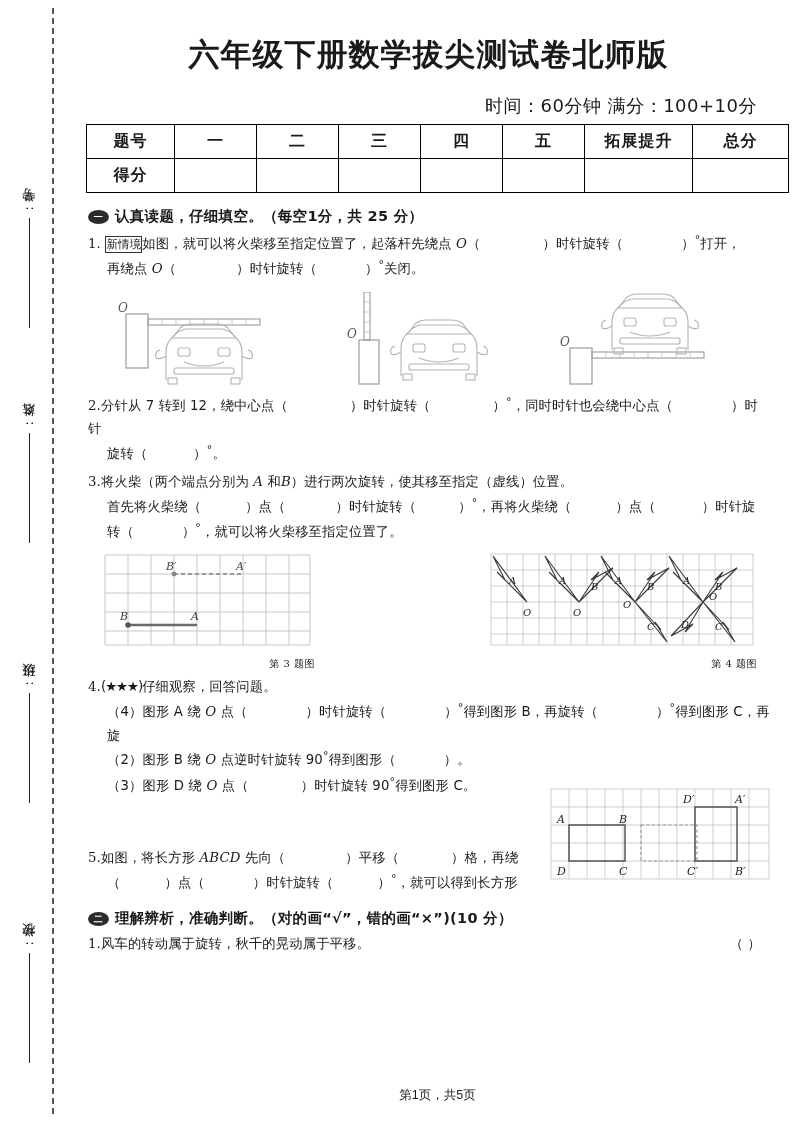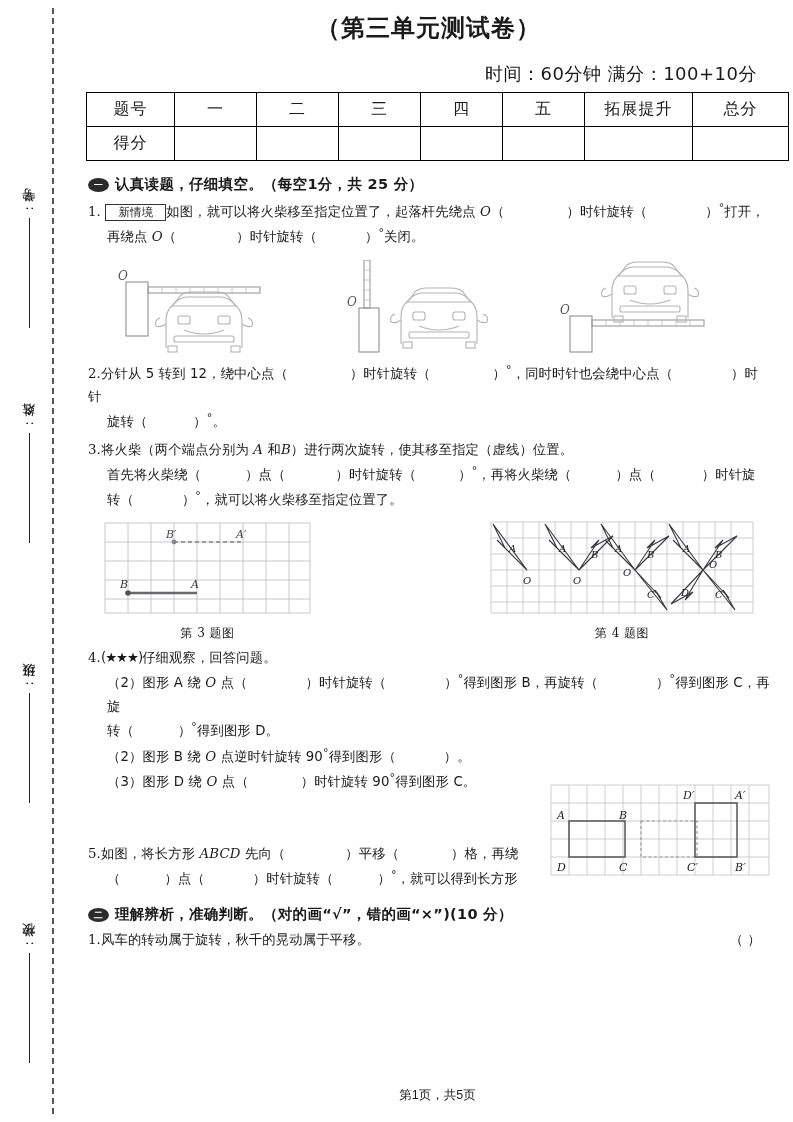--- a/index.html
+++ b/index.html
@@ -68,21 +68,21 @@
   
   #score-table {
     width:670px; margin:6px auto 0 auto;
     border-collapse:collapse;
     table-layout:fixed;
   }
   #score-table td {
     border:1px solid #000;
     height:34px;
     text-align:center;
-    font-size:16px; font-weight:normal;
+    font-size:16px; font-weight:bold;
     letter-spacing:1px;
   }
   #score-table td.blank { font-weight:normal; }
   #score-table col.c0 { width:88px; }
   #score-table col.cN { width:82px; }
   #score-table col.cx { width:108px; }
   #score-table col.ct { width:96px; }
 
   
   .section-head {
@@ -100,32 +100,32 @@
     flex:0 0 auto;
   }
   
   .q { font-size:13.3px; line-height:1.72; margin:5px 0 0 2px; letter-spacing:0.15px; }
   .q .ln { display:block; }
   .indent { padding-left:19px; }
   .mi { font-family:"DejaVu Serif","Liberation Serif",serif; font-style:italic; }
   .sn { font-family:"DejaVu Serif","Liberation Serif",serif; font-style:normal; }
   .blankp { display:inline-block; }
   .tag-box {
-    border:1px solid #333; padding:0 12px; font-size:11.5px;
+    border:1px solid #333; padding:0 0; font-size:11.5px;
     display:inline-block; line-height:1.3;
   }
   .deg { font-size:11px; vertical-align:super; }
   .stars { letter-spacing:-1px; }
   .judge-mark { float:right; margin-right:10px; }
 
   
   #fig-row-1 { display:flex; justify-content:space-around; align-items:flex-end;
                margin:6px 0 2px 0; height:100px; }
   #fig-row-34 { display:flex; justify-content:space-between; margin:6px 0 0 0; padding:0 14px; }
-  .fig-cap { text-align:center; font-size:12px; margin-top:3px; letter-spacing:0.5px;
+  .fig-cap { text-align:right; font-size:10px; margin-top:3px; letter-spacing:0.5px;
              font-family:"DejaVu Serif","Liberation Serif",serif; }
   .q5-wrap { display:flex; gap:8px; align-items:flex-start; }
   .q5-text { flex:1 1 auto;margin-top:44px; }
   .q5-fig { flex:0 0 auto; margin-top:-16px; }
   
   #footer {
     position:absolute; bottom:18px; left:10px; width:731px;
     text-align:center; font-size:12.5px;
     font-family:Liberation Sans, sans-serif;
   }
@@ -149,21 +149,21 @@
     <span class="vrule"></span>
   </div>
   <div class="vfield" id="f-xuexiao">
     <span class="vlabel">学校:</span>
     <span class="vrule"></span>
   </div>
 </div>
 
 <div id="page">
 
-  <div id="doc-subtitle">（第三单元测试卷）</div>
+  <div id="doc-title">六年级下册数学拔尖测试卷北师版</div>
   <div id="exam-meta">时间：60分钟  满分：100+10分</div>
 
   <table id="score-table">
     <colgroup>
       <col class="c0">
         <col class="cN">
         <col class="cN">
         <col class="cN">
       <col class="cN">
         <col class="cN">
@@ -285,21 +285,21 @@
         <path d="M52 28 Q46 30 48 36 Q52 38 58 34"></path>
         <path d="M140 28 Q146 30 144 36 Q140 38 134 34"></path>
         <rect x="60" y="56" width="9" height="6"></rect>
           <rect x="123" y="56" width="9" height="6"></rect>
       </g>
     </svg>
   </div>
 
   <div class="q">
     <span class="ln">
-      <span class="sn">2.</span><span>分针从 5 转到 12，绕中心点（</span><span class="blankp" style="width:62px"></span><span>）时针旋转（</span><span class="blankp" style="width:62px"></span><span>）</span><span class="deg">°</span><span>，同时时针也会绕中心点（</span><span class="blankp" style="width:58px"></span><span>）时针</span>
+      <span class="sn">2.</span><span>分针从 7 转到 12，绕中心点（</span><span class="blankp" style="width:62px"></span><span>）时针旋转（</span><span class="blankp" style="width:62px"></span><span>）</span><span class="deg">°</span><span>，同时时针也会绕中心点（</span><span class="blankp" style="width:58px"></span><span>）时针</span>
     </span>
     <span class="ln indent">
       <span>旋转（</span><span class="blankp" style="width:46px"></span><span>）</span><span class="deg">°</span><span>。</span>
     </span>
   </div>
 
   <div class="q">
     <span class="ln">
       <span class="sn">3.</span><span>将火柴（两个端点分别为 </span><span class="mi">A</span><span> 和</span><span class="mi">B</span><span>）进行两次旋转，使其移至指定（虚线）位置。</span>
     </span>
@@ -412,24 +412,21 @@
       </svg>
       <div class="fig-cap">第 4 题图</div>
     </div>
   </div>
 
   <div class="q">
     <span class="ln">
       <span class="sn">4.</span><span class="stars">(★★★)</span><span>仔细观察，回答问题。</span>
     </span>
     <span class="ln indent">
-      <span>（2）图形 A 绕 </span><span class="mi">O</span><span> 点（</span><span class="blankp" style="width:58px"></span><span>）时针旋转（</span><span class="blankp" style="width:58px"></span><span>）</span><span class="deg">°</span><span>得到图形 B，再旋转（</span><span class="blankp" style="width:58px"></span><span>）</span><span class="deg">°</span><span>得到图形 C，再旋</span>
-    </span>
-    <span class="ln indent">
-      <span>转（</span><span class="blankp" style="width:44px"></span><span>）</span><span class="deg">°</span><span>得到图形 D。</span>
+      <span>（4）图形 A 绕 </span><span class="mi">O</span><span> 点（</span><span class="blankp" style="width:58px"></span><span>）时针旋转（</span><span class="blankp" style="width:58px"></span><span>）</span><span class="deg">°</span><span>得到图形 B，再旋转（</span><span class="blankp" style="width:58px"></span><span>）</span><span class="deg">°</span><span>得到图形 C，再旋</span>
     </span>
     <span class="ln indent">
       <span>（2）图形 B 绕 </span><span class="mi">O</span><span> 点逆时针旋转 90</span><span class="deg">°</span><span>得到图形（</span><span class="blankp" style="width:48px"></span><span>）。</span>
     </span>
     <span class="ln indent">
       <span>（3）图形 D 绕 </span><span class="mi">O</span><span> 点（</span><span class="blankp" style="width:52px"></span><span>）时针旋转 90</span><span class="deg">°</span><span>得到图形 C。</span>
     </span>
   </div>
 
   <div class="q q5-wrap">

